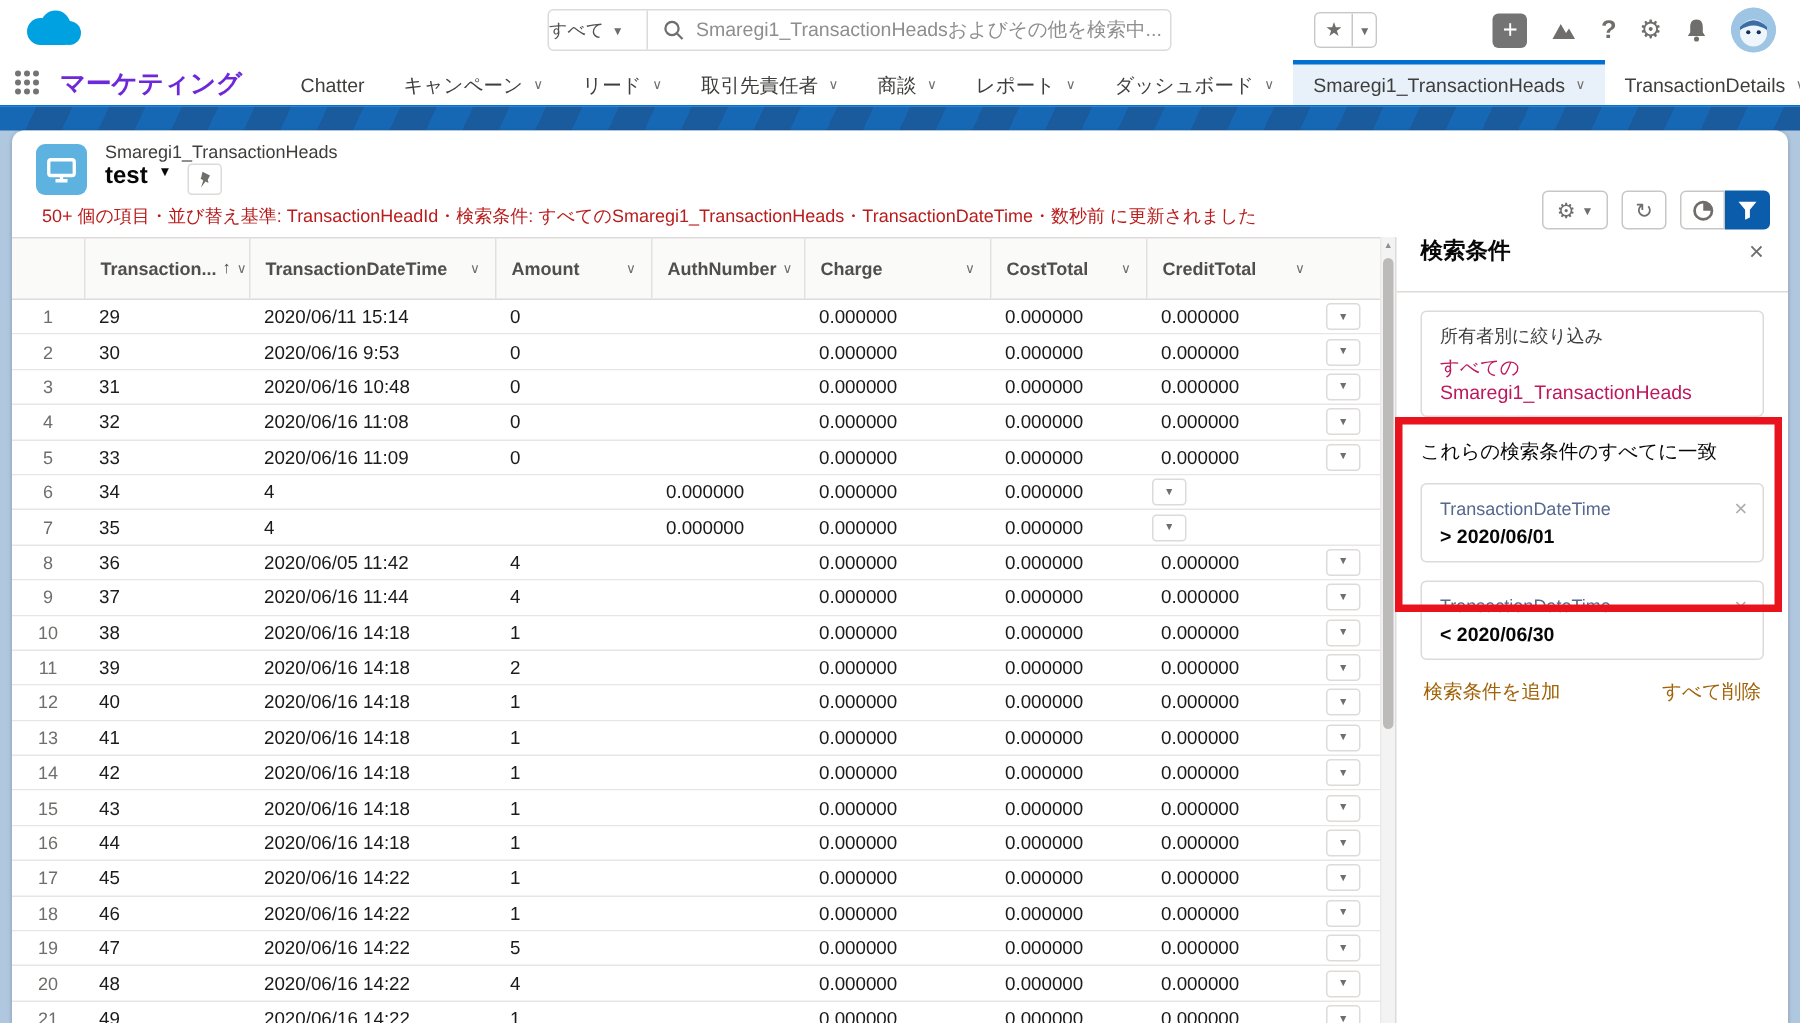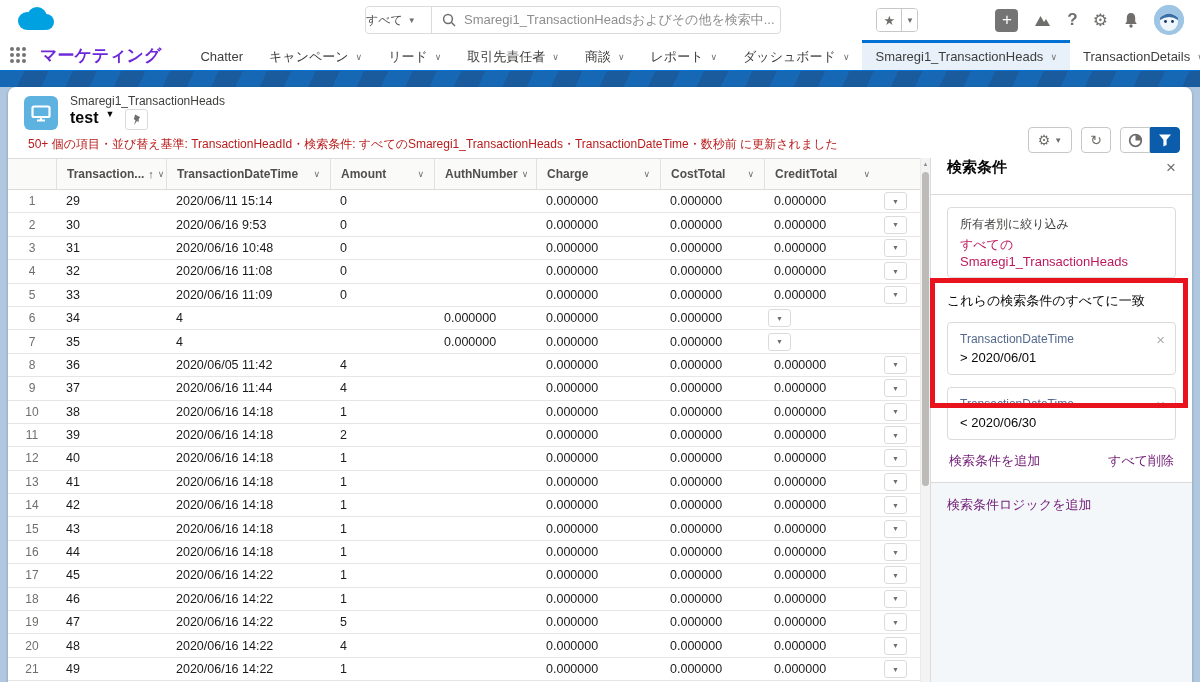--- a/index.html
+++ b/index.html
@@ -83,21 +83,21 @@
   .btn-group { display: flex; }
   .btn.chart { width: 30px; border-radius: 4px 0 0 4px; }
   .btn.filter { width: 30px; border-radius: 0 4px 4px 0; background: #0b5cab;
     border-color: #0b5cab; }
   .mini-caret { font-size: 8px; }
   
   .card-body { flex: 1; display: flex; overflow: hidden; }
   .table-area { width: 912px; flex: none; display: flex; flex-direction: column; }
   .tbl-header, .tr { display: grid;
     grid-template-columns: 48px 110px 164px 104px 102px 124px 104px 116px 40px; }
-  .tbl-header { height: 32px; flex: none; background: #fafaf9;
+  .tbl-header { height: 42px; flex: none; background: #fafaf9;
     border-top: 1px solid #dddbda; border-bottom: 1px solid #dddbda;
     font-size: 12px; font-weight: bold; color: #514f4d; text-align: right; }
   .th { display: flex; align-items: center; padding: 0 10px; gap: 4px;
     border-left: 1px solid #e3e1e0; overflow: hidden; white-space: nowrap; cursor: pointer; }
   .th:first-child { border-left: none; }
   .th .chev { margin-left: auto; font-size: 9px; color: #706e6b; font-weight: normal; }
   .th .sort { font-size: 11px; color: #514f4d; }
   .tbl-rows { flex: 1; overflow: hidden; }
   .tr { height: 23.4px; border-bottom: 1px solid #e8e6e4; background: #fff; }
   .td { display: flex; align-items: center; padding: 0 10px; font-size: 12.5px;
@@ -123,25 +123,25 @@
   .fp-close { margin-left: auto; font-size: 17px; color: #706e6b; cursor: pointer; }
   .fp-body { padding: 12px 16px 0; }
   .owner-card { border: 1px solid #dddbda; border-radius: 4px; padding: 8px 12px;
     cursor: pointer; }
   .owner-label { font-size: 12px; color: #3e3e3c; margin-bottom: 3px; }
   .owner-value { font-size: 13px; color: #be185d; }
   .match-label { font-size: 13px; color: #080707; margin: 14px 0 2px; }
   .filter-card { border: 1px solid #dddbda; border-radius: 4px; margin-top: 12px;
     padding: 9px 12px; position: relative; cursor: pointer; min-height: 50px; }
   .filter-field { font-size: 12px; color: #54698d; margin-bottom: 4px; }
-  .filter-cond { font-size: 13px; color: #080707; }
+  .filter-cond { font-size: 13px; color: #080707; font-weight: bold; }
   .filter-remove { position: absolute; right: 10px; top: 8px; font-size: 15px;
     color: #b0adab; cursor: pointer; }
   .fp-links { display: flex; justify-content: space-between; margin: 12px 2px 12px; }
-  .fp-link { font-size: 13px; color: #701a75; cursor: pointer; font-family: Liberation Serif, serif; }
+  .fp-link { font-size: 13px; color: #a16207; cursor: pointer; font-family: Liberation Serif, serif; }
   .fp-logic { border-top: 1px solid #dddbda; background: #f3f7fa; flex: 1;
     padding: 12px 16px; }
   
   .annotation { position: absolute; left: 930px; top: 278px; width: 258px;
     height: 130px; border: 5px solid #e8131c; z-index: 60; pointer-events: none; }
 </style>
 </head>
 <body>
 
 <div class="app-header">
@@ -634,22 +634,19 @@
                 <div class="filter-field">TransactionDateTime</div>
                 <div class="filter-cond">&lt;  2020/06/30</div>
                 <span class="filter-remove">×</span>
               </div>
             </div>
           <div class="fp-links">
             <span class="fp-link">検索条件を追加</span>
             <span class="fp-link">すべて削除</span>
           </div>
         </div>
-        <div class="fp-logic">
-          <span class="fp-link">検索条件ロジックを追加</span>
-        </div>
       </div>
 
     </div>
   </div>
 </div>
 
 <div class="annotation"></div>
 
 </body></html>

